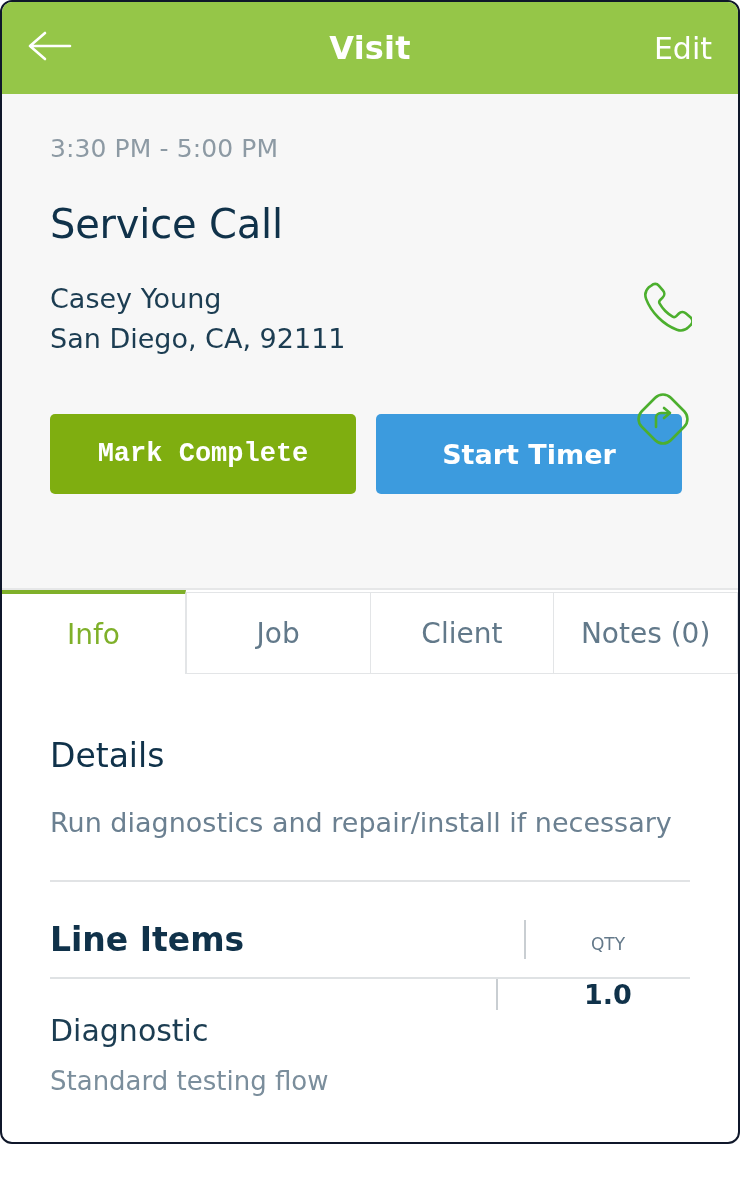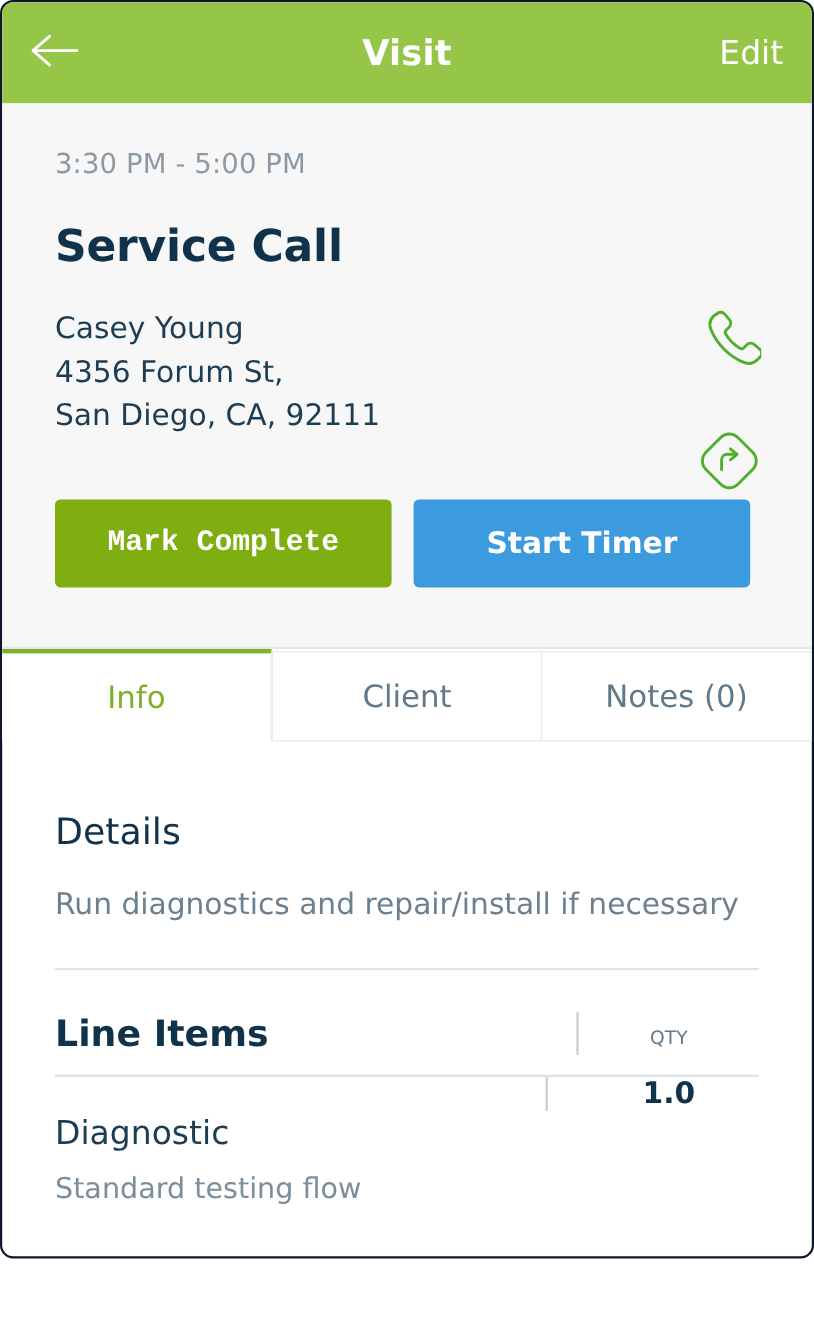--- a/index.html
+++ b/index.html
@@ -75,21 +75,21 @@
   }
   .time-range {
     color: #8d9aa4;
     font-size: 25px;
     margin: 0 0 38px 0;
     letter-spacing: 0.1px;
   }
   .visit-title {
     color: #10324a;
     font-size: 40px;
-    font-weight: bold;
+    font-weight: normal;
     margin: 0 0 32px 0;
     letter-spacing: -0.2px;
   }
   .client-block {
     color: #1c3d52;
     font-size: 27px;
     line-height: 1.47;
   }
   .client-block div { white-space: nowrap; }
 
@@ -264,21 +264,20 @@
     </div>
     <div class="appbar-title">Visit</div>
     <div class="appbar-edit">Edit</div>
   </div>
 
   <div class="summary">
     <p class="time-range">3:30 PM - 5:00 PM</p>
     <h1 class="visit-title">Service Call</h1>
     <div class="client-block">
       <div>Casey Young</div>
-      <div>4356 Forum St,</div>
       <div>San Diego, CA, 92111</div>
     </div>
 
     <div class="side-actions">
       <div class="icon-btn">
         <span>
           <svg width="58" height="58" viewBox="0 0 58 58" fill="none" xmlns="http://www.w3.org/2000/svg">
             <path d="M17.5 9.5c2.2-2.2 5.4-2.1 7.3 0.1l4.3 5c1.7 2 1.6 4.9-0.3 6.8l-2.6 2.6c-1 1-1.2 2.5-0.5 3.7 1.4 2.5 3.3 5 5.6 7.3 2.3 2.3 4.8 4.2 7.3 5.6 1.2 0.7 2.7 0.5 3.7-0.5l2.6-2.6c1.9-1.9 4.8-2 6.8-0.3l5 4.3c2.2 1.9 2.3 5.1 0.1 7.3l-2.3 2.3c-3 3-7.5 4.1-11.6 2.6-6.6-2.4-13-6.6-18.6-12.2C18.7 35.9 14.5 29.5 12.1 22.9c-1.5-4.1-0.4-8.6 2.6-11.6z" stroke="#4caf2e" stroke-width="2.6" stroke-linejoin="round"></path>
           </svg>
         </span>
@@ -298,20 +297,23 @@
       <button class="btn btn-complete">Mark Complete</button>
       <button class="btn btn-timer">Start Timer</button>
     </div>
   </div>
 
   <div class="tabs">
     <div class="tab active">
       <span>Info</span>
     </div>
     <div class="tab">
+      <span>Job</span>
+    </div>
+    <div class="tab">
       <span>Client</span>
     </div>
     <div class="tab">
       <span>Notes (0)</span>
     </div>
   </div>
 
   <div class="content">
 
     <h2 class="section-title">Details</h2>

